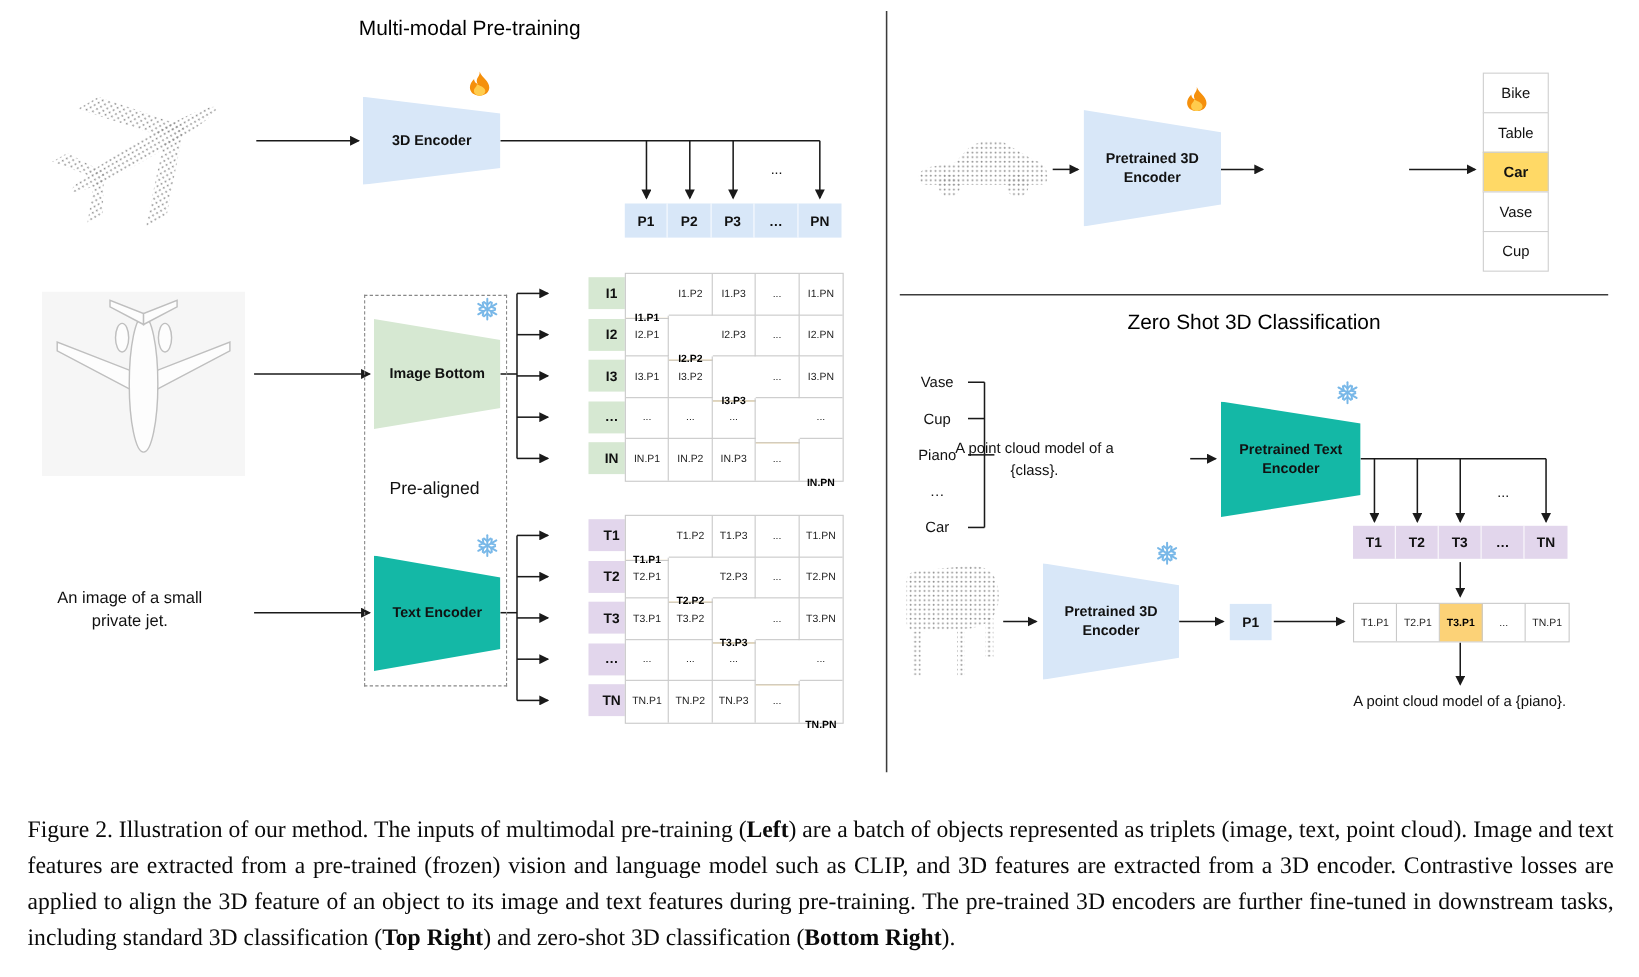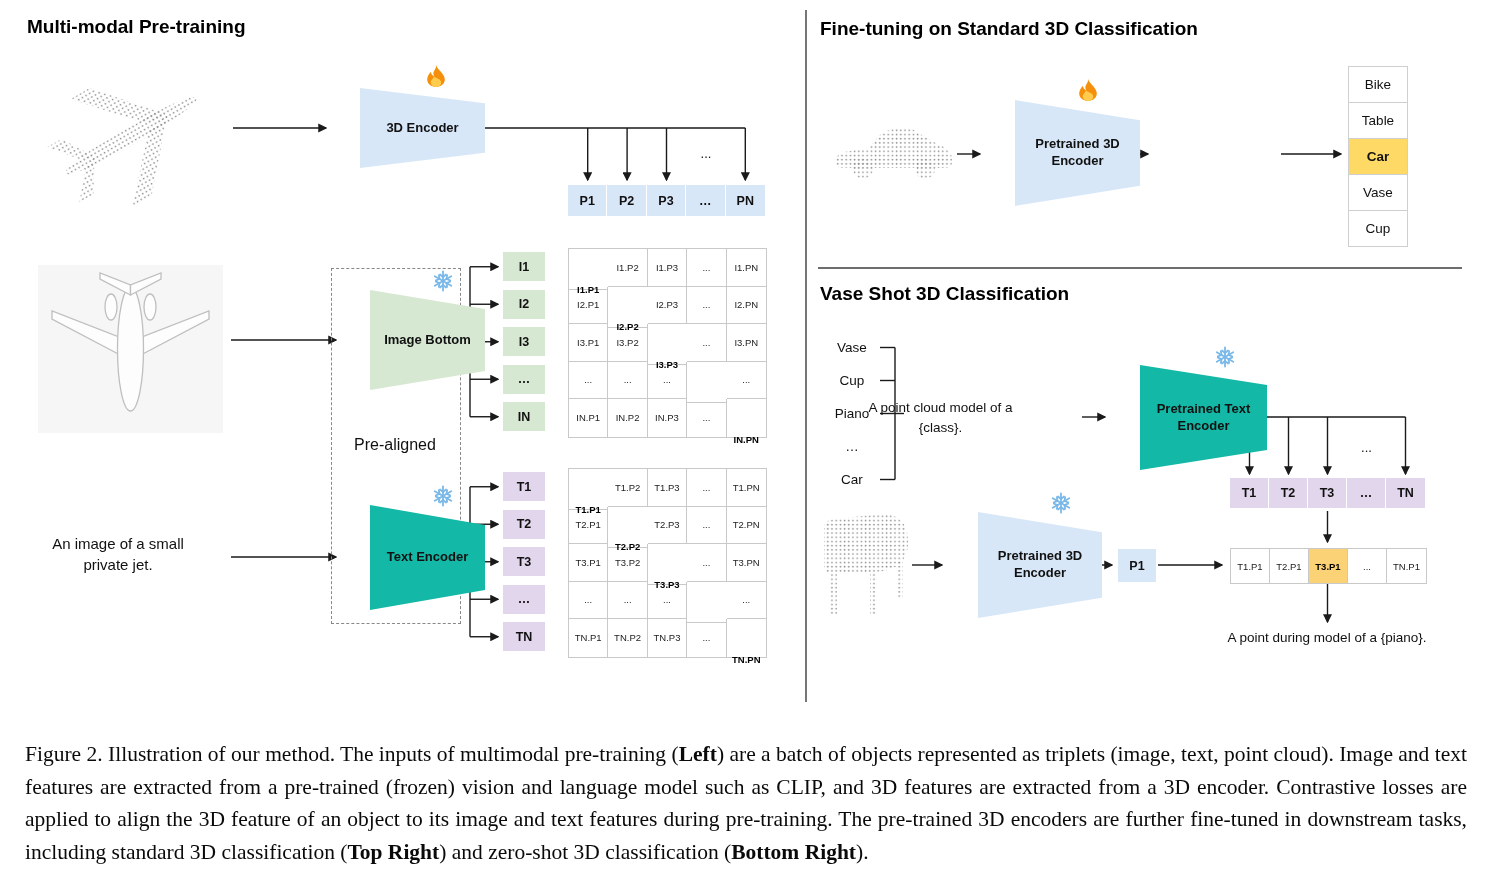--- a/index.html
+++ b/index.html
@@ -1,43 +1,43 @@
 <!DOCTYPE html>
 <html><head>
 <meta charset="utf-8">
 <style>
   html,body{margin:0;padding:0;background:#fff;}
   body{font-family:"Liberation Sans","DejaVu Sans",sans-serif;color:#111;}
   #canvas{position:relative;width:1490px;height:888px;background:#fff;overflow:hidden;}
   .abs{position:absolute;}
   #overlay{position:absolute;left:0;top:0;pointer-events:none;}
-  .sec-title{position:absolute;font-weight:700;font-size:19px;color:#000;}
+  .sec-title{position:absolute;font-weight:400;font-size:19px;text-align:center;color:#000;}
 
   
   .trap{position:absolute;display:flex;align-items:center;justify-content:center;text-align:center;
         font-weight:700;font-size:13px;line-height:1.3;
-        clip-path:polygon(0 0,100% 19%,100% 81%,0 100%);margin-left:30px;}
+        clip-path:polygon(0 0,100% 19%,100% 81%,0 100%);}
   .trap .lbl{width:86%;}
   .blue{background:#d8e7f8;}
   .green{background:#d6e8d2;}
   .purple{background:#14b8a6;}
 
   
   #dashed-box{position:absolute;left:331px;top:268px;width:128px;height:354px;border:1.6px dashed #888;}
   #pre-aligned{position:absolute;left:331px;top:436px;width:128px;text-align:center;font-size:16px;}
 
   
   #p-row{position:absolute;left:568px;top:185px;display:grid;grid-template-columns:repeat(5,39.4px);}
   .p-cell{height:31px;background:#d8e7f8;display:flex;align-items:center;justify-content:center;
           font-weight:700;font-size:12.5px;border-right:1.5px solid #fff;}
   .p-cell:last-child{border-right:none;}
   .label-col{position:absolute;display:grid;grid-template-rows:repeat(5,37.5px);align-items:center;justify-items:center;width:42px;}
   #i-labels{left:503px;top:248px;}
   #t-labels{left:503px;top:468px;}
-  .i-cell,.t-cell{width:42px;height:29px;display:flex;align-items:center;justify-content:center;font-weight:700;font-size:12.5px;}
+  .i-cell,.t-cell{width:42px;height:29px;display:flex;align-items:center;justify-content:center;font-weight:700;font-size:12.5px;margin-left:32px;}
   .i-cell{background:#d6e8d2;}
   .t-cell{background:#e2d6ec;}
   .matrix{position:absolute;display:grid;grid-template-columns:repeat(5,39.4px);grid-auto-rows:37.5px;
           border:1px solid #c9c9c9;background:#fff;}
   #i-matrix{left:568px;top:248px;}
   #t-matrix{left:568px;top:468px;}
   .mcell{display:flex;align-items:center;justify-content:center;font-size:9.5px;color:#222;
          border-right:1px solid #c9c9c9;border-bottom:1px solid #c9c9c9;}
   .mcell:nth-child(5n){border-right:none;}
   .mcell:nth-child(n+21){border-bottom:none;}
@@ -321,21 +321,20 @@
       <div class="mcell">...</div>
       <div class="mcell hl"></div>
       <div class="mcell">...</div>
       <div class="mcell">TN.P1</div>
       <div class="mcell">TN.P2</div>
       <div class="mcell">TN.P3</div>
       <div class="mcell">...</div>
       <div class="mcell hl">TN.PN</div>
     </div>
 
-  <div class="sec-title" style="left:820px;top:18px;width:640px;">Fine-tuning on Standard 3D Classification</div>
 
   <svg class="abs" style="left:828px;top:112px;" width="130" height="80" viewBox="0 0 130 80">
     <defs>
         <pattern id="dots2" width="4.2" height="4.2" patternUnits="userSpaceOnUse">
           <circle cx="1.4" cy="1.4" r="0.85" fill="#8e8e8e"></circle>
         </pattern>
       </defs>
     <g fill="url(#dots2)">
       <path d="M7 50 Q7 41 22 39 L40 36 L53 22 Q64 14 84 17 L99 26 L111 33 Q124 37 124 47 L124 51 Q124 56 116 56 L15 56 Q7 56 7 50 Z"></path>
       <circle cx="35" cy="57" r="10"></circle>
@@ -353,21 +352,21 @@
 
 
   <div id="class-list">
       <div class="class-cell">Bike</div>
       <div class="class-cell">Table</div>
       <div class="class-cell hl">Car</div>
       <div class="class-cell">Vase</div>
       <div class="class-cell">Cup</div>
     </div>
 
-  <div class="sec-title" style="left:820px;top:283px;width:640px;">Vase Shot 3D Classification</div>
+  <div class="sec-title" style="left:820px;top:283px;width:640px;">Zero Shot 3D Classification</div>
 
   <div id="class-words">
       <div class="word">Vase</div>
       <div class="word">Cup</div>
       <div class="word">Piano</div>
       <div class="word">…</div>
       <div class="word">Car</div>
     </div>
 
   <div id="prompt">A point cloud model of a {class}.</div>
@@ -453,17 +452,17 @@
   <div id="p1-cell">P1</div>
 
   <div id="result-row">
       <div class="rcell">T1.P1</div>
       <div class="rcell">T2.P1</div>
       <div class="rcell hl">T3.P1</div>
       <div class="rcell">...</div>
       <div class="rcell">TN.P1</div>
     </div>
 
-  <div id="result-caption">A point during model of a {piano}.</div>
+  <div id="result-caption">A point cloud model of a {piano}.</div>
 
   <div id="caption"><span>Figure 2. Illustration of our method. The inputs of multimodal pre-training (</span><span style="font-weight: bold;">Left</span><span>) are a batch of objects represented as triplets (image, text, point cloud). Image and text features are extracted from a pre-trained (frozen) vision and language model such as CLIP, and 3D features are extracted from a 3D encoder. Contrastive losses are applied to align the 3D feature of an object to its image and text features during pre-training. The pre-trained 3D encoders are further fine-tuned in downstream tasks, including standard 3D classification (</span><span style="font-weight: bold;">Top Right</span><span>) and zero-shot 3D classification (</span><span style="font-weight: bold;">Bottom Right</span><span>).</span></div>
 
 </div>
 
 </body></html>

